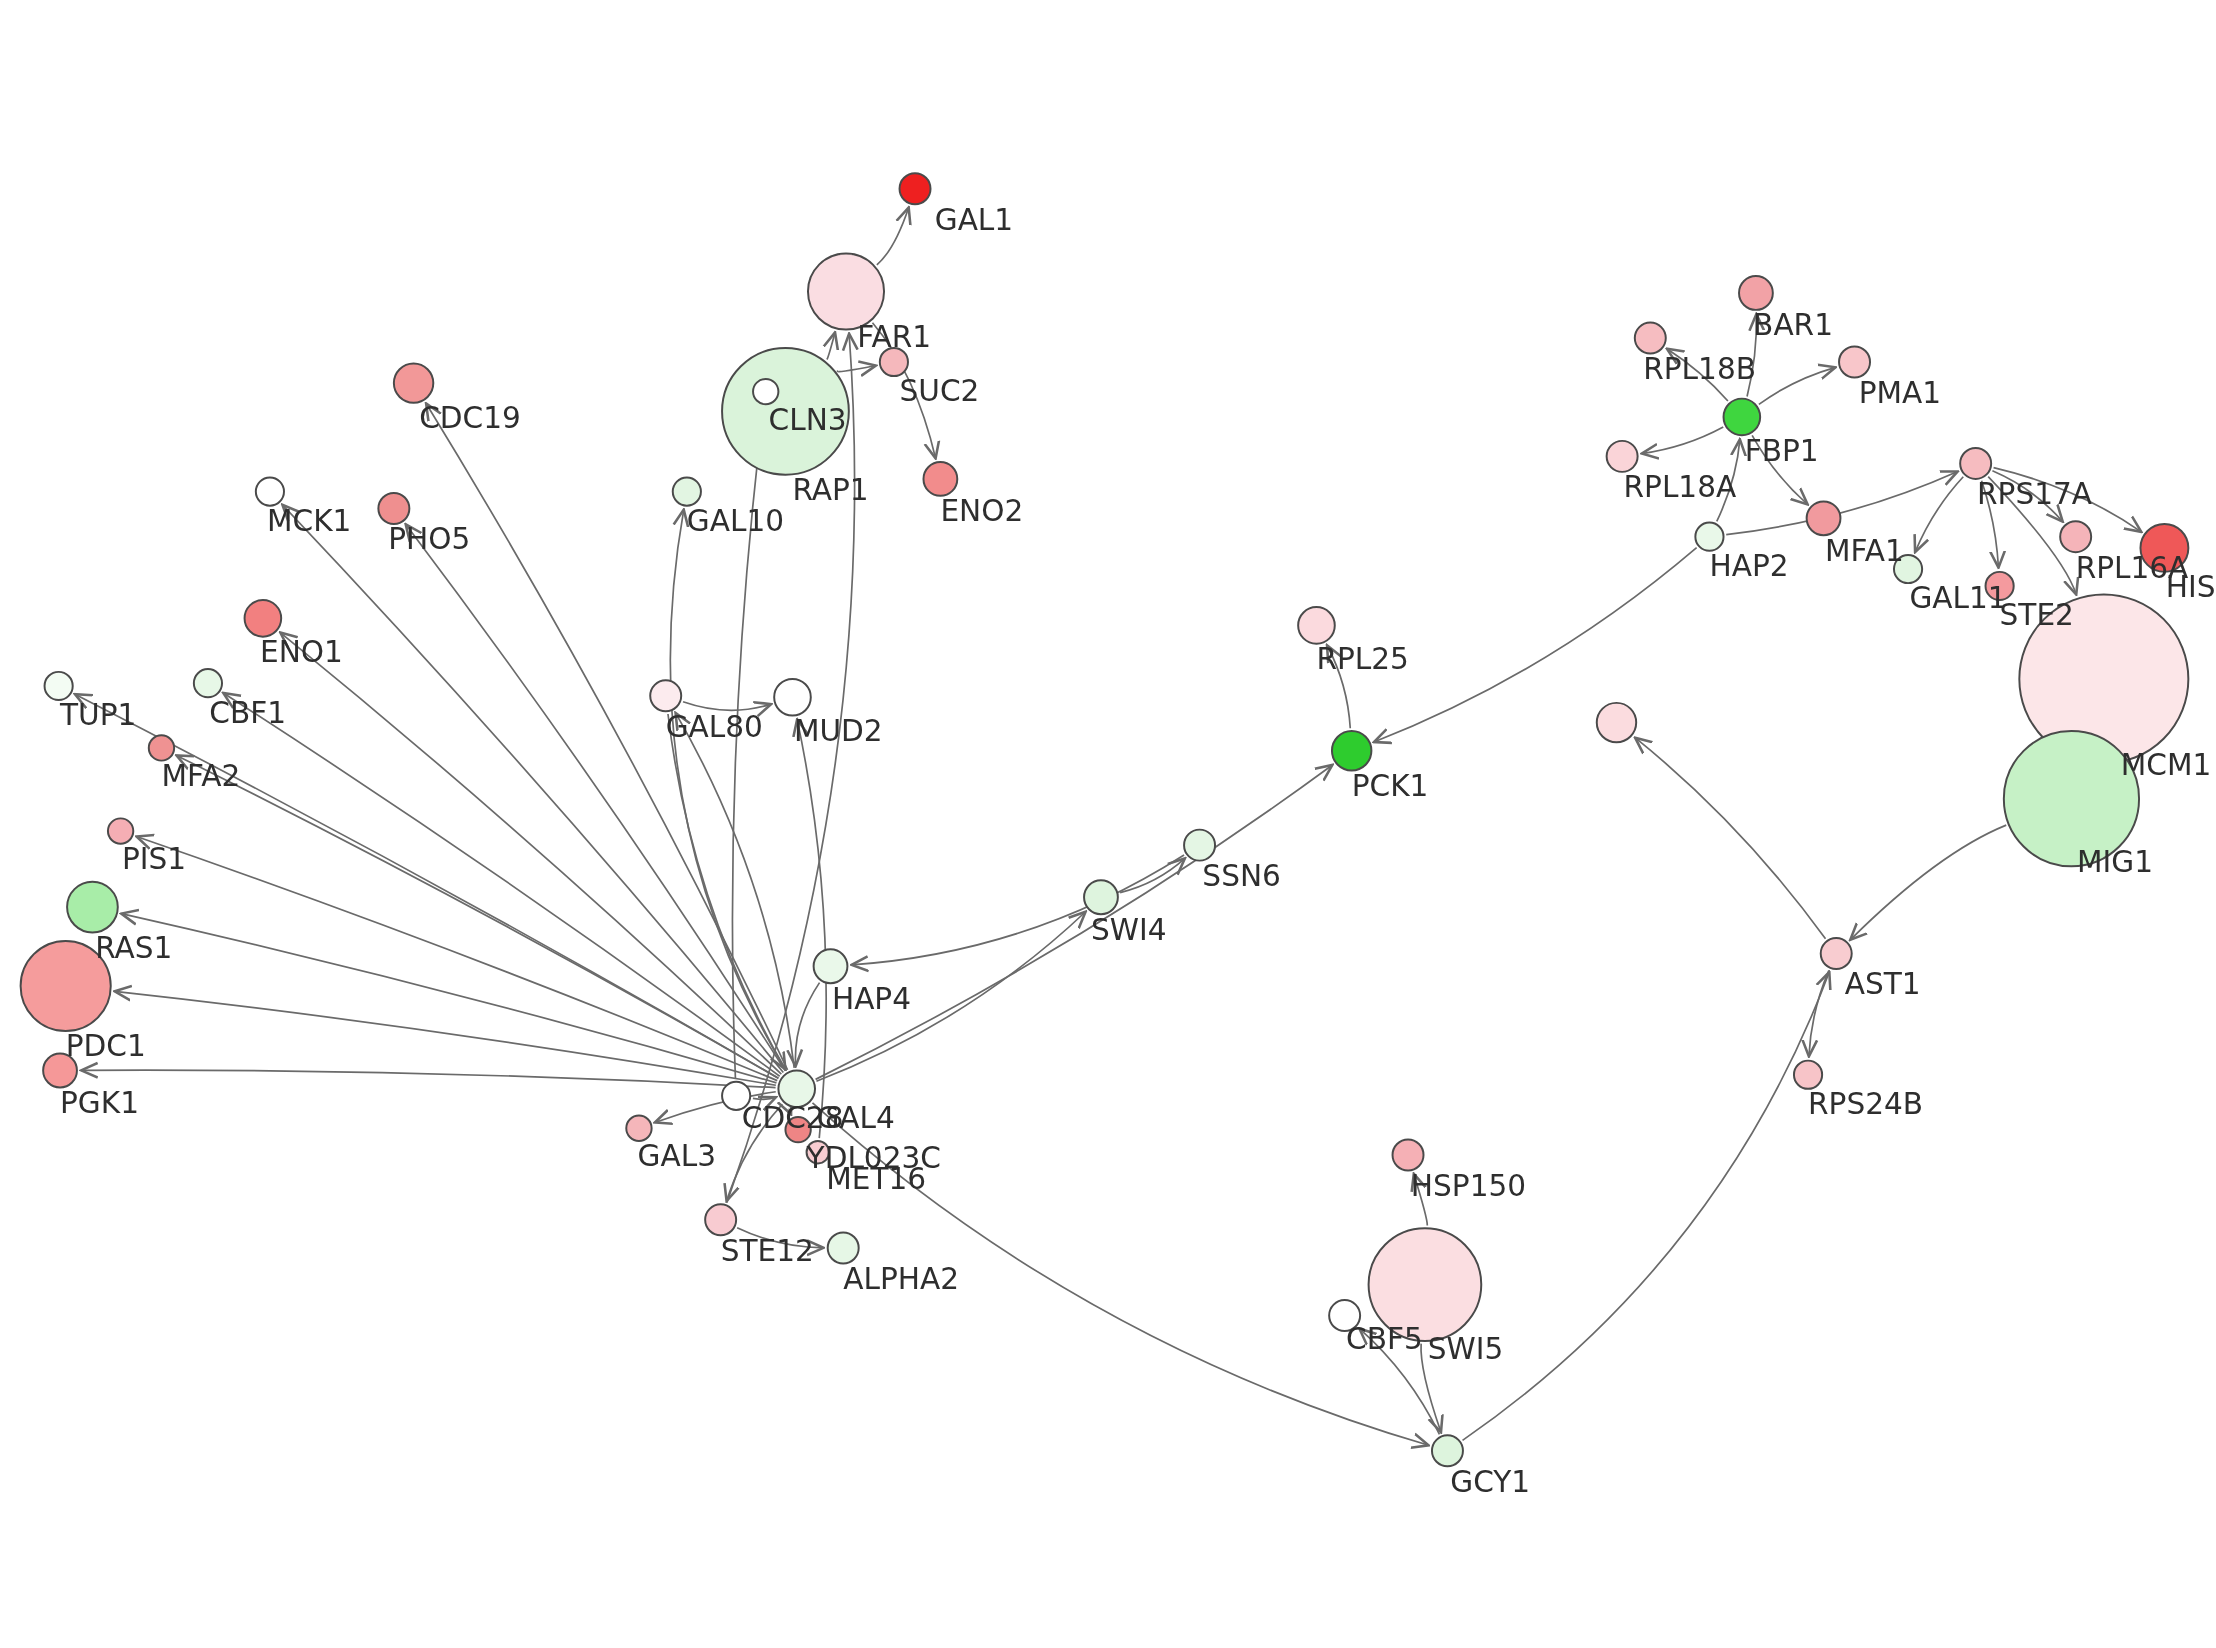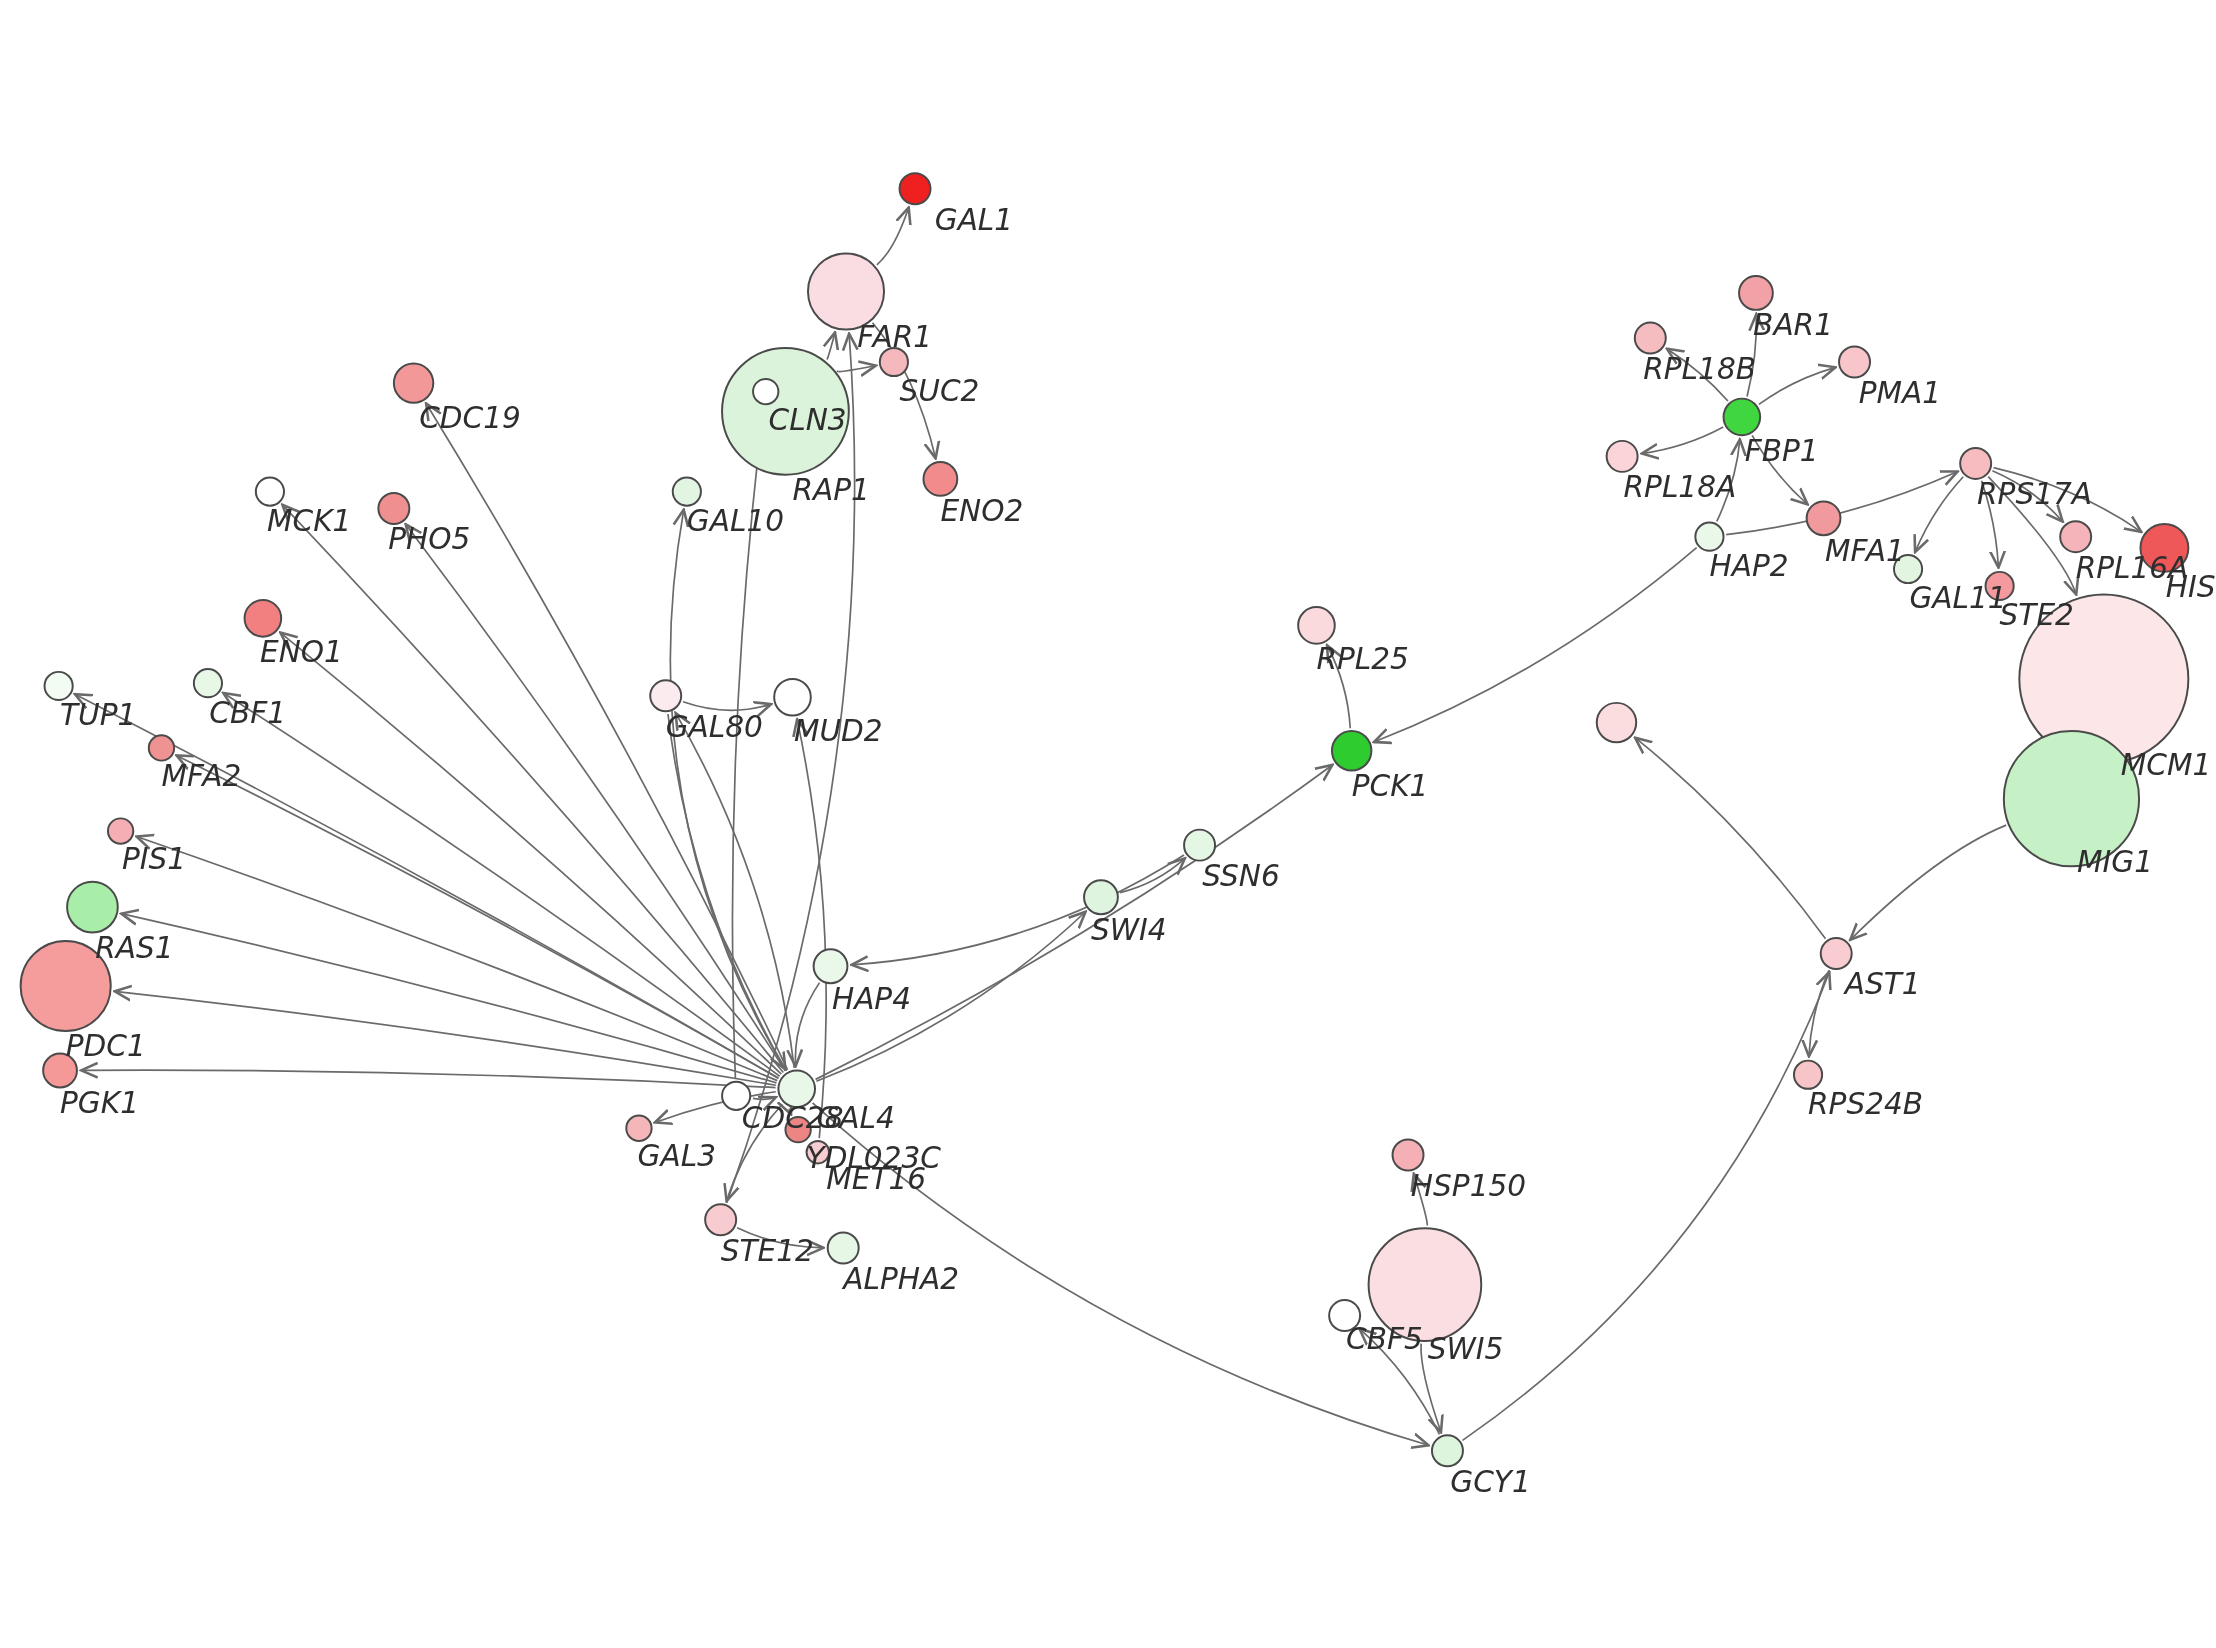--- a/index.html
+++ b/index.html
@@ -11,21 +11,20 @@
     overflow: hidden;
     font-family: "DejaVu Sans", "Liberation Sans", sans-serif;
   }
   .canvas-wrap {
     width: 100vw;
     height: 100vh;
     display: flex;
     align-items: center;
     justify-content: center;
     background: #ffffff;
-    font-style: italic;
   }
   svg { width: 100%; height: 100%; }
   svg text {
     font-family: "DejaVu Sans", "Liberation Sans", sans-serif;
     user-select: none;
   }
   svg circle { cursor: pointer; }
   svg path.edge { cursor: pointer; }
 </style>
 </head>

